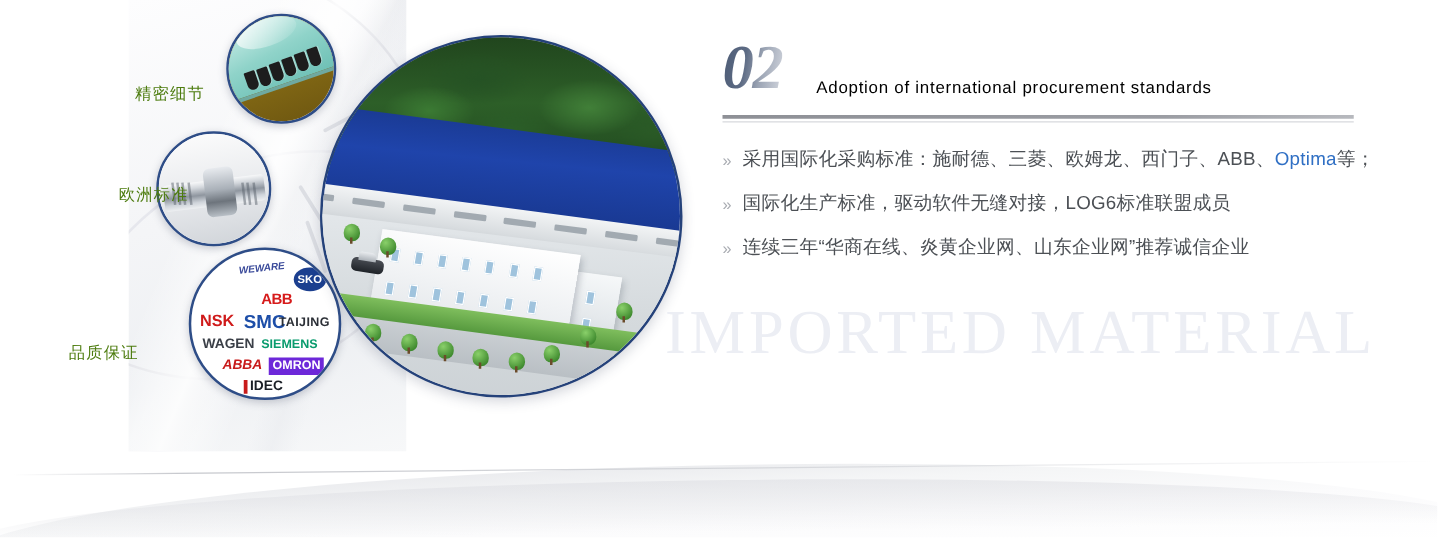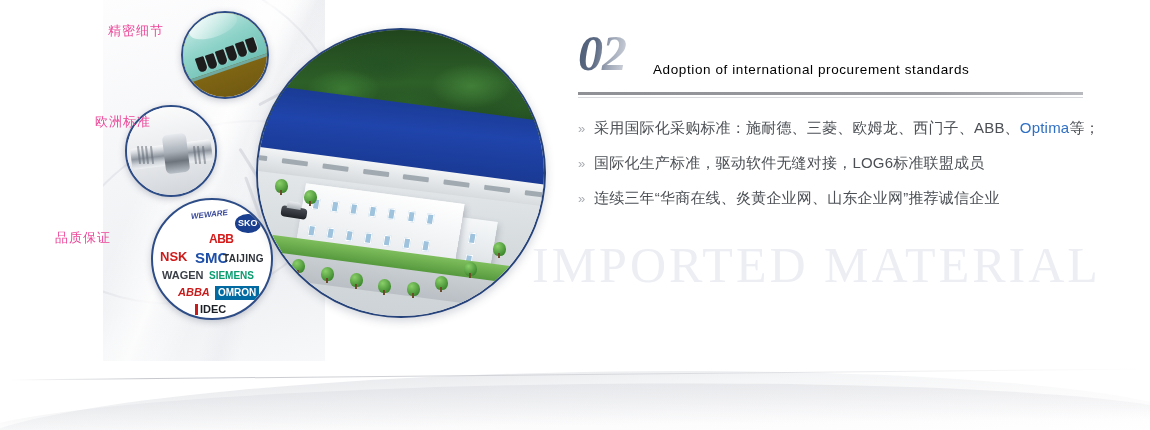--- a/index.html
+++ b/index.html
@@ -102,24 +102,24 @@
   }
   #bub-screw .thread{
     position:absolute;top:44%;width:2px;height:20%;background:rgba(90,98,108,.5);transform:rotate(-7deg);
   }
   
   #bub-logos{left:48px;top:198px;width:118px;height:118px;background:#fff;}
   .logo{position:absolute;font-weight:bold;white-space:nowrap;line-height:1;}
 
   
   .caption{
-    position:absolute;color:#ec4899;font-size:13px;letter-spacing:1px;white-space:nowrap;
+    position:absolute;color:#4d7c0f;font-size:13px;letter-spacing:1px;white-space:nowrap;margin-top:44px;
   }
   #cap-1{left:108px;top:22px;}
-  #cap-2{left:55px;top:113px;padding-left:40px;}
+  #cap-2{left:55px;top:103px;padding-left:40px;}
   #cap-3{left:55px;top:229px;}
 
   
   .factory{
     position:absolute;left:256px;top:28px;width:286px;height:286px;border-radius:50%;
     border:2px solid #25427a;overflow:hidden;background:#eef0ef;
     box-shadow:0 3px 10px rgba(50,60,85,.22);
   }
   .fa-sky{position:absolute;left:0;top:0;width:100%;height:34%;
     background:linear-gradient(175deg,#2c4d22 0%,#1f3d18 30%,#40301a 100%);}
@@ -267,21 +267,21 @@
     <div class="bubble" id="bub-logos">
       <span class="logo" style="left:38px;top:11px;font-size:8px;color:#3a4a9a;font-style:italic;transform:rotate(-6deg);">WEWARE</span>
       <span class="logo" style="left:82px;top:14px;font-size:9px;color:#fff;background:#1b3f8f;border-radius:50%;padding:5px 3px;">SKO</span>
       <span class="logo" style="left:56px;top:33px;font-size:12px;color:#d61b1b;letter-spacing:-.5px;">ABB</span>
       <span class="logo" style="left:7px;top:50px;font-size:13px;color:#cf1a1a;">NSK</span>
       <span class="logo" style="left:42px;top:50px;font-size:15px;color:#1d4ea8;">SMC</span>
       <span class="logo" style="left:70px;top:54px;font-size:10px;color:#2b2f36;letter-spacing:.3px;">TAIJING</span>
       <span class="logo" style="left:9px;top:70px;font-size:11px;color:#3a3f47;text-align:right;">WAGEN</span>
       <span class="logo" style="left:56px;top:71px;font-size:10px;color:#0a9c6e;">SIEMENS</span>
       <span class="logo" style="left:25px;top:87px;font-size:11px;color:#c81b1b;font-style:italic;">ABBA</span>
-      <span class="logo" style="left:62px;top:86px;font-size:10px;color:#fff;background:#0369a1;padding:2px 3px;">OMRON</span>
+      <span class="logo" style="left:62px;top:86px;font-size:10px;color:#fff;background:#6d28d9;padding:2px 3px;">OMRON</span>
       <span class="logo" style="left:42px;top:104px;font-size:11px;color:#1b1f26;border-left:3px solid #c81b1b;padding-left:2px;">IDEC</span>
     </div>
   </div>
 
   <div class="caption" id="cap-1">精密细节</div>
   <div class="caption" id="cap-2">欧洲标准</div>
   <div class="caption" id="cap-3">品质保证</div>
 
   <div class="factory">
     <div class="fa-sky"></div>

